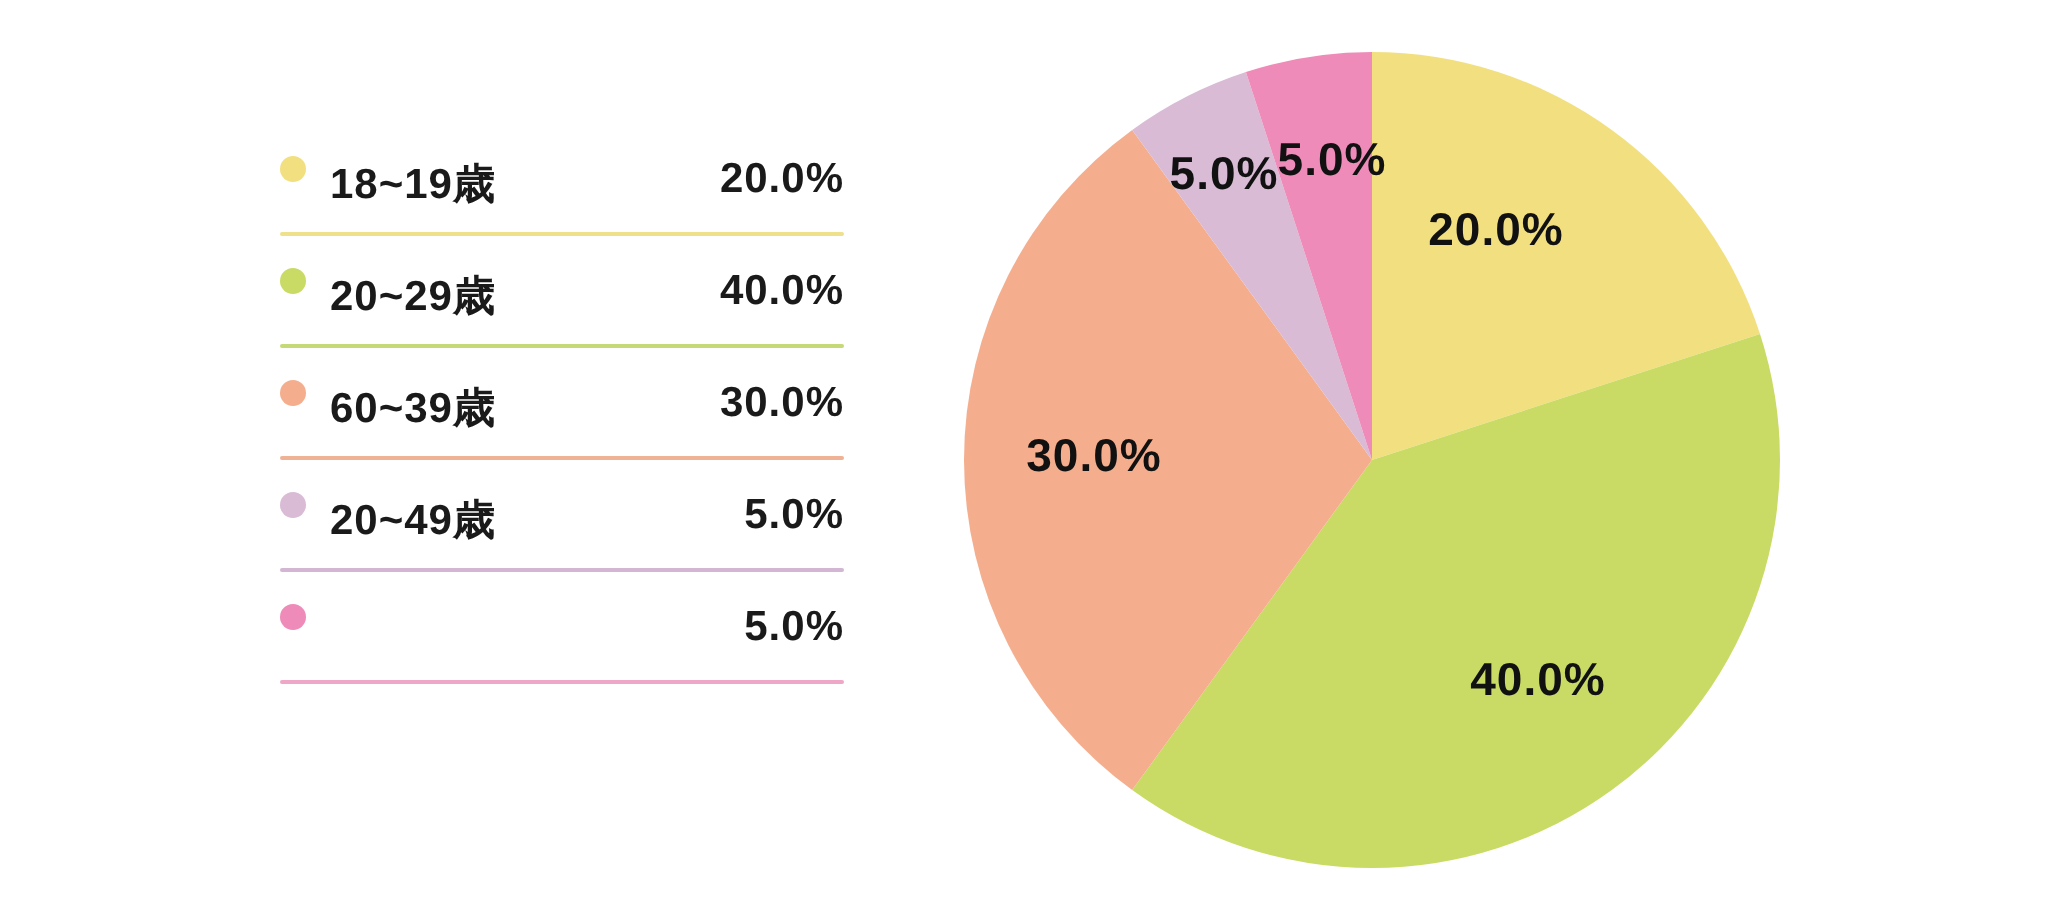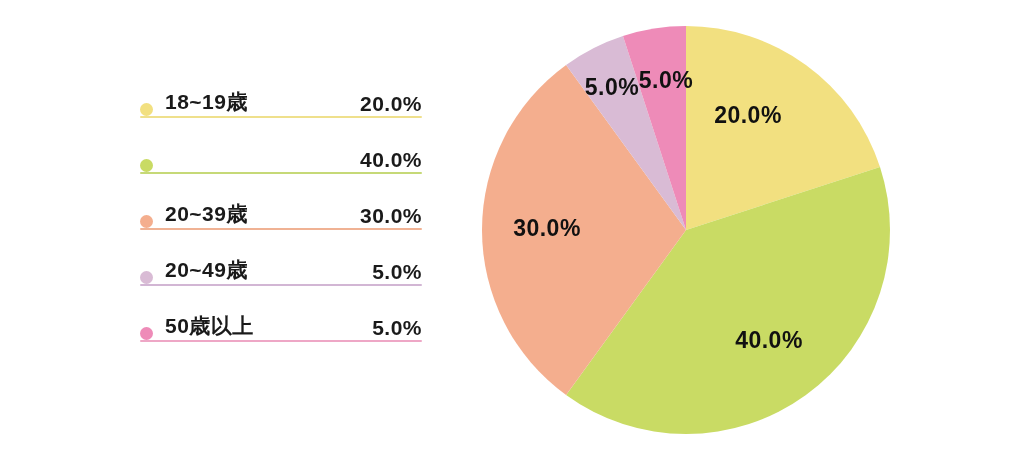--- a/index.html
+++ b/index.html
@@ -30,21 +30,21 @@
     top: 78px;
     width: 282px;
   }
   .legend-row {
     position: relative;
     height: 56px;
     box-sizing: border-box;
   }
   .legend-line {
     display: flex;
-    align-items: flex-end;
+    align-items: flex-start;
     height: 38px;
     padding-left: 0;
   }
   .legend-dot {
     width: 13px;
     height: 13px;
     border-radius: 50%;
     flex: 0 0 13px;
     margin-right: 12px;
   }
@@ -106,47 +106,47 @@
         <span class="legend-dot" style="background:#F2E080"></span>
         <span class="legend-label">18~19歳</span>
         <span class="legend-value">20.0%</span>
       </div>
       <div class="legend-underline" style="background:#EFE08C"></div>
     </div>
 
     <div class="legend-row">
       <div class="legend-line">
         <span class="legend-dot" style="background:#C9DB64"></span>
+        <span class="legend-label">20~29歳</span>
         <span class="legend-value">40.0%</span>
       </div>
       <div class="legend-underline" style="background:#C6D977"></div>
     </div>
 
     <div class="legend-row">
       <div class="legend-line">
         <span class="legend-dot" style="background:#F4AE8E"></span>
-        <span class="legend-label">20~39歳</span>
+        <span class="legend-label">60~39歳</span>
         <span class="legend-value">30.0%</span>
       </div>
       <div class="legend-underline" style="background:#F0B294"></div>
     </div>
 
     <div class="legend-row">
       <div class="legend-line">
         <span class="legend-dot" style="background:#D9BBD5"></span>
         <span class="legend-label">20~49歳</span>
         <span class="legend-value">5.0%</span>
       </div>
       <div class="legend-underline" style="background:#D2B6D4"></div>
     </div>
 
     <div class="legend-row">
       <div class="legend-line">
         <span class="legend-dot" style="background:#EE8BB8"></span>
-        <span class="legend-label">50歳以上</span>
         <span class="legend-value">5.0%</span>
       </div>
       <div class="legend-underline" style="background:#EEA7C6"></div>
     </div>
 
   </div>
 
   <div id="pie-wrap">
     <svg id="pie-svg" viewBox="0 0 410 410">
       <g id="pie-slices">

